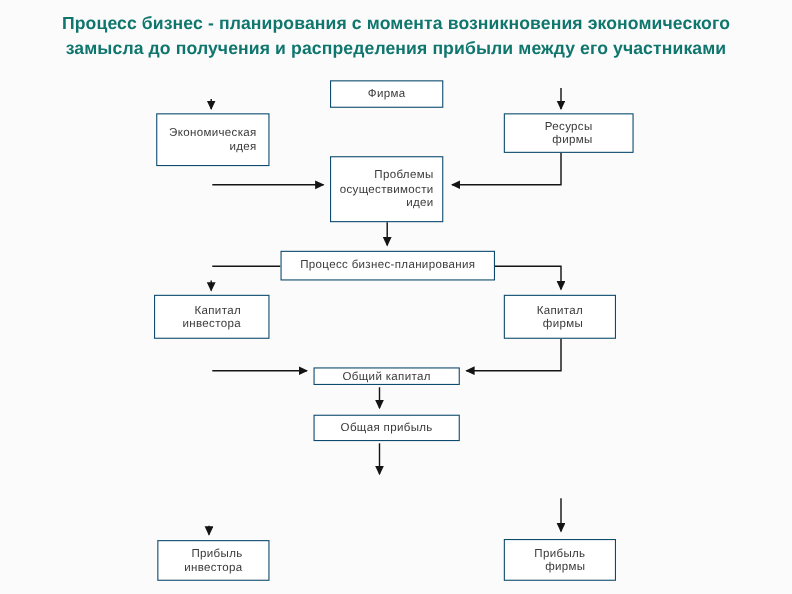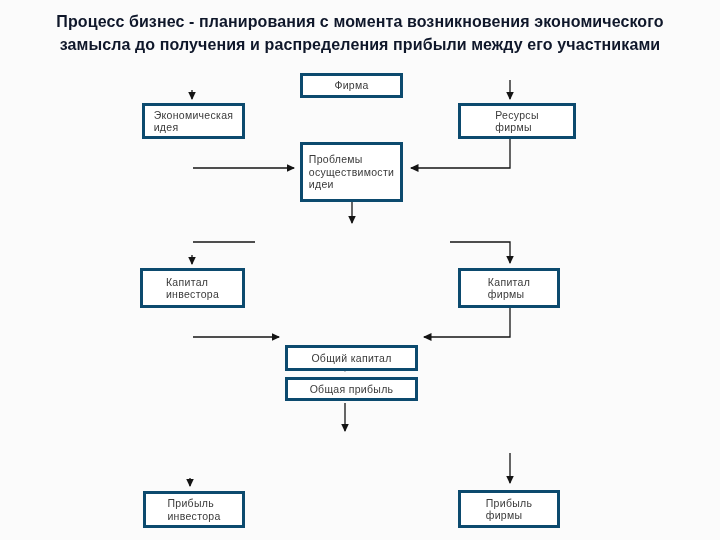--- a/index.html
+++ b/index.html
@@ -10,35 +10,35 @@
     font-family:"Liberation Sans",sans-serif;
     overflow:hidden;
   }
   .title{
     position:absolute;
     left:0;top:10px;width:720px;
     text-align:center;
     font-size:16px;
     line-height:23px;
     font-weight:bold;
-    color:#0f172a;
+    color:#0f766e;
     white-space:pre-line;
     letter-spacing:0.1px;
   }
   .diagram{position:absolute;left:0;top:0;width:720px;height:540px;}
   .arrows{position:absolute;left:0;top:0;pointer-events:none;}
   .node{
     position:absolute;
     box-sizing:border-box;
     background:#ffffff;
-    border:3px solid #0c4a6e;
+    border:1px solid #0c4a6e;
     display:flex;
     align-items:center;
     justify-content:center;
-    text-align:left;
+    text-align:right;
     font-size:10.5px;
     line-height:12.5px;
     color:#3a3a3a;
     letter-spacing:0.3px;
     white-space:pre-line;
   }
 </style>
 </head>
 <body>
 
@@ -67,38 +67,39 @@
       <line x1="193" y1="337" x2="279" y2="337" marker-end="url(#ah)"></line>
       <path d="M510,308 L510,337 L424,337" marker-end="url(#ah)"></path>
       <line x1="345" y1="352" x2="345" y2="371" marker-end="url(#ah)"></line>
       <line x1="345" y1="403" x2="345" y2="431" marker-end="url(#ah)"></line>
       <line x1="190" y1="478" x2="190" y2="486" marker-end="url(#ah)"></line>
       <line x1="510" y1="453" x2="510" y2="483" marker-end="url(#ah)"></line>
     </svg>
 
     <div class="node" style="left:300px;top:73px;width:103px;height:25px">Фирма</div>
 
-    <div class="node" style="left:142px;top:103px;width:103px;height:36px">Экономическая
+    <div class="node" style="left:142px;top:103px;width:103px;height:48px">Экономическая
 идея</div>
 
     <div class="node" style="left:458px;top:103px;width:118px;height:36px">Ресурсы
 фирмы</div>
 
     <div class="node" style="left:300px;top:142px;width:103px;height:60px">Проблемы
 осуществимости
 идеи</div>
 
+    <div class="node" style="left:255px;top:228px;width:195px;height:27px">Процесс бизнес-планирования</div>
 
     <div class="node" style="left:140px;top:268px;width:105px;height:40px">Капитал
 инвестора</div>
 
     <div class="node" style="left:458px;top:268px;width:102px;height:40px">Капитал
 фирмы</div>
 
-    <div class="node" style="left:285px;top:345px;width:133px;height:26px">Общий капитал</div>
+    <div class="node" style="left:285px;top:334px;width:133px;height:16px">Общий капитал</div>
 
     <div class="node" style="left:285px;top:377px;width:133px;height:24px">Общая прибыль</div>
 
 
     <div class="node" style="left:143px;top:491px;width:102px;height:37px">Прибыль
 инвестора</div>
 
     <div class="node" style="left:458px;top:490px;width:102px;height:38px">Прибыль
 фирмы</div>
 

